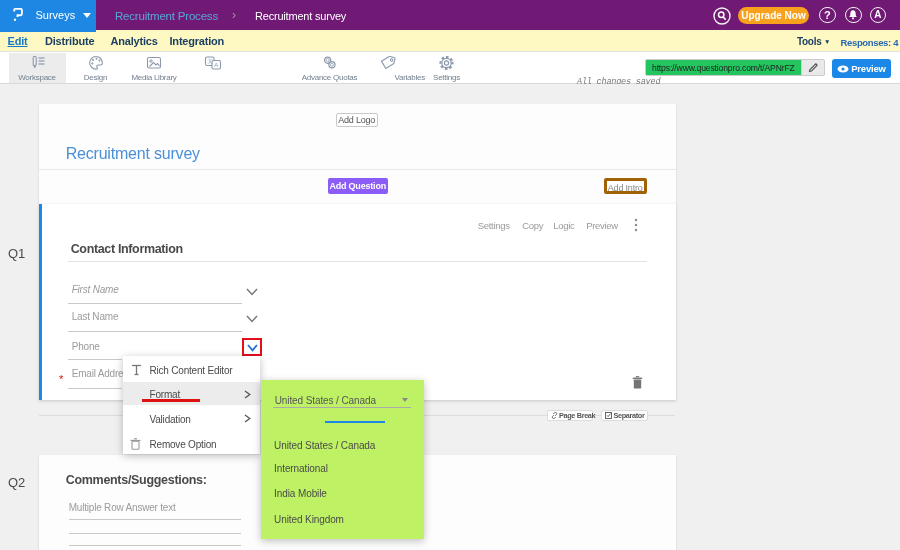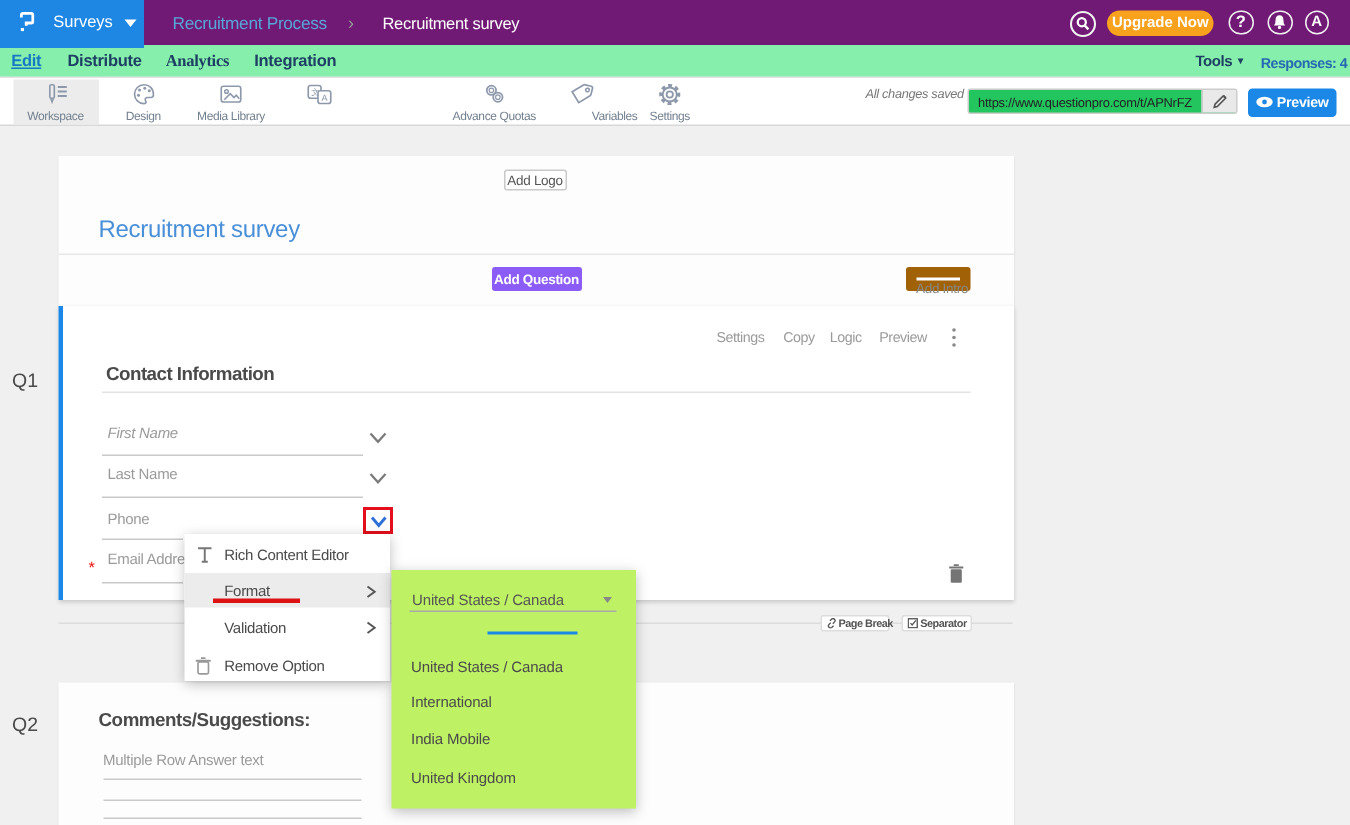--- a/index.html
+++ b/index.html
@@ -31,25 +31,25 @@
   <div class="abs" style="left:819px;top:6.5px;width:16.5px;height:16.5px;border:1.4px solid #f2f2f2;border-radius:50%;color:#fff;font-size:11px;font-weight:bold;text-align:center;line-height:14px;">?</div>
   <div class="abs" style="left:845px;top:6.5px;width:16.5px;height:16.5px;border:1.4px solid #f2f2f2;border-radius:50%;">
     <svg width="14" height="14" viewBox="0 0 14 14" style="position:absolute;left:0;top:0;">
       <path d="M7 2.2 Q9.6 2.2 9.6 5.2 L9.9 7.8 L10.8 9 H3.2 L4.1 7.8 L4.4 5.2 Q4.4 2.2 7 2.2 Z" fill="#fff"></path>
       <circle cx="7" cy="10.3" r="1.1" fill="#fff"></circle>
     </svg>
   </div>
   <div class="abs" style="left:869.5px;top:6.5px;width:16.5px;height:16.5px;border:1.4px solid #f2f2f2;border-radius:50%;color:#fff;font-size:10px;font-weight:bold;text-align:center;line-height:14.5px;">A</div>
 </div>
 
-<div class="abs" style="left:0;top:30px;width:900px;height:22px;background:#86efac;border-bottom:1px solid #e2e2e2;">
+<div class="abs" style="left:0;top:30px;width:900px;height:22px;background:#fef9c3;border-bottom:1px solid #e2e2e2;">
   <div class="abs" style="left:0;top:0;width:96px;height:2px;background:#1e87e4;"></div>
   <div class="abs" style="left:7.5px;top:5px;color:#1779c4;font-size:11px;font-weight:bold;letter-spacing:-0.2px;text-decoration:underline;">Edit</div>
   <div class="abs" style="left:45px;top:5px;color:#1d3f63;font-size:11px;font-weight:bold;letter-spacing:-0.2px;">Distribute</div>
-  <div class="abs" style="left:110.5px;top:5px;color:#1d3f63;font-size:11px;font-weight:bold;letter-spacing:-0.2px;font-family:Liberation Serif, serif;">Analytics</div>
+  <div class="abs" style="left:110.5px;top:5px;color:#1d3f63;font-size:11px;font-weight:bold;letter-spacing:-0.2px;">Analytics</div>
   <div class="abs" style="left:169.5px;top:5px;color:#1d3f63;font-size:11px;font-weight:bold;letter-spacing:-0.2px;">Integration</div>
   <div class="abs" style="left:797px;top:6px;color:#1d3f63;font-size:10px;font-weight:bold;letter-spacing:-0.3px;white-space:nowrap;">Tools <span style="font-size:6.5px;vertical-align:1.5px;">▼</span></div>
   <div class="abs" style="left:840.5px;top:6.5px;color:#2668b2;font-size:9.5px;font-weight:bold;letter-spacing:-0.35px;white-space:nowrap;">Responses: 4</div>
 </div>
 
 <div class="abs" id="toolbar" style="left:0;top:52px;width:900px;height:32px;background:#fff;border-bottom:1px solid #d8d8d8;">
   <div class="abs" style="left:9px;top:1px;width:57px;height:30px;background:#ececec;"></div>
 
 <div class="abs" style="left: 0px; top: 2px; width: 74px; height: 28px; text-align: center;">
       <svg width="18" height="16" viewBox="0 0 18 16" style="display:block;margin:1px auto 0;">
@@ -107,21 +107,21 @@
       <div style="font-size:8px;color:#73808f;letter-spacing:-0.25px;white-space:nowrap;margin-top:1.5px;">Variables</div>
     </div>
     <div class="abs" style="left: 409.5px; top: 2px; width: 74px; height: 28px; text-align: center;">
       <svg width="18" height="16" viewBox="0 0 18 16" style="display:block;margin:1px auto 0;">
         <circle cx="8.5" cy="8" r="2.1" fill="none" stroke="#8d99ab" stroke-width="1.2"></circle>
         <circle cx="8.5" cy="8" r="4.7" fill="none" stroke="#8d99ab" stroke-width="1.25"></circle>
         <circle cx="8.5" cy="8" r="6" fill="none" stroke="#8d99ab" stroke-width="2.1" stroke-dasharray="2.55 2.15" transform="rotate(-11 8.5 8)"></circle>
       </svg>
       <div style="font-size:8px;color:#73808f;letter-spacing:-0.25px;white-space:nowrap;margin-top:1.5px;">Settings</div>
     </div>
-    <div class="abs" style="left:577px;top:5px;color:#777;font-size:8.5px;letter-spacing:-0.2px;font-style:italic;white-space:nowrap;">All changes saved</div>
+    <div class="abs" style="left:577px;top:25px;color:#777;font-size:8.5px;letter-spacing:-0.2px;font-style:italic;white-space:nowrap;font-family:Liberation Mono, monospace;">All changes saved</div>
     <div class="abs" style="left:645px;top:7px;width:180px;height:17px;border:1px solid #ccc;border-radius:2px;background:#22c55e;">
       <div class="abs" style="left:6px;top:3px;font-size:8.6px;letter-spacing:-0.15px;color:#222;white-space:nowrap;overflow:hidden;width:150px;">https://www.questionpro.com/t/APNrFZ</div>
       <div class="abs" style="right:0;top:0;width:23px;height:15px;background:#e9e9e9;border-left:1px solid #ccc;">
         <svg width="11" height="11" viewBox="0 0 11 11" style="position:absolute;left:6px;top:2px;">
           <path d="M1.5 9.5 L2 7.5 L7.5 2 L9 3.5 L3.5 9 Z M7.8 1.7 L9.3 3.2" fill="none" stroke="#555" stroke-width="1.1"></path>
         </svg>
       </div>
     </div>
     <div class="abs" style="left:832px;top:6.5px;width:59px;height:19px;background:#1b87e6;border-radius:3px;color:#fff;font-size:9.5px;letter-spacing:-0.2px;font-weight:bold;text-align:center;line-height:19px;white-space:nowrap;"><svg width="12" height="8" viewBox="0 0 12 8" style="vertical-align:-1px;margin-right:2px;">
         <ellipse cx="6" cy="4" rx="5.5" ry="3.5" fill="#fff"></ellipse>
@@ -129,21 +129,21 @@
       </svg>Preview</div>
   </div>
 
 <div class="abs" style="left:0;top:84px;width:900px;height:466px;background:#f0f0f0;"></div>
 
 <div class="abs" style="left:38.7px;top:103.5px;width:637px;height:100px;background:#fdfdfd;box-shadow:0 1px 2px rgba(0,0,0,0.15);">
   <div class="abs" style="left:297px;top:9px;width:42px;height:14px;border:1px solid #c9c9c9;border-radius:2px;background:#fff;color:#555;font-size:9px;letter-spacing:-0.2px;text-align:center;line-height:13px;white-space:nowrap;">Add Logo</div>
   <div class="abs" style="left:27px;top:41px;color:#4a90d9;font-size:16px;letter-spacing:-0.2px;">Recruitment survey</div>
   <div class="abs" style="left:0;top:65px;width:637px;height:1px;background:#e8e8e8;"></div>
   <div class="abs" style="left:289px;top:74px;width:60px;height:16px;background:#8b5cf6;border-radius:2px;color:#fff;font-size:9px;letter-spacing:-0.2px;font-weight:bold;text-align:center;line-height:16px;white-space:nowrap;">Add Question</div>
-  <div class="abs" style="left:565px;top:74px;width:43px;height:16px;border:7px solid #a16207;border-radius:2px;background:#fff;color:#888;font-size:9px;letter-spacing:-0.2px;text-align:center;line-height:14px;white-space:nowrap;">Add Intro</div>
+  <div class="abs" style="left:565px;top:74px;width:43px;height:16px;border:3px solid #a16207;border-radius:2px;background:#fff;color:#888;font-size:9px;letter-spacing:-0.2px;text-align:center;line-height:14px;white-space:nowrap;">Add Intro</div>
 </div>
 
 <div class="abs" style="left:38.7px;top:203.5px;width:637px;height:196px;background:#ffffff;border-left:3.3px solid #1b87e6;box-shadow:0 1px 3px rgba(0,0,0,0.18);">
   <div class="abs" style="left:436px;top:16px;color:#9b9b9b;font-size:9.5px;letter-spacing:-0.3px;">Settings</div>
   <div class="abs" style="left:480.5px;top:16px;color:#9b9b9b;font-size:9.5px;letter-spacing:-0.3px;">Copy</div>
   <div class="abs" style="left:511.5px;top:16px;color:#9b9b9b;font-size:9.5px;letter-spacing:-0.3px;">Logic</div>
   <div class="abs" style="left:544.5px;top:16px;color:#9b9b9b;font-size:9.5px;letter-spacing:-0.3px;">Preview</div>
   <svg class="abs" style="left:592.5px;top:14.5px;" width="4" height="14" viewBox="0 0 4 14">
       <circle cx="2" cy="2" r="1.2" fill="#8a8a8a"></circle>
       <circle cx="2" cy="7" r="1.2" fill="#8a8a8a"></circle>

